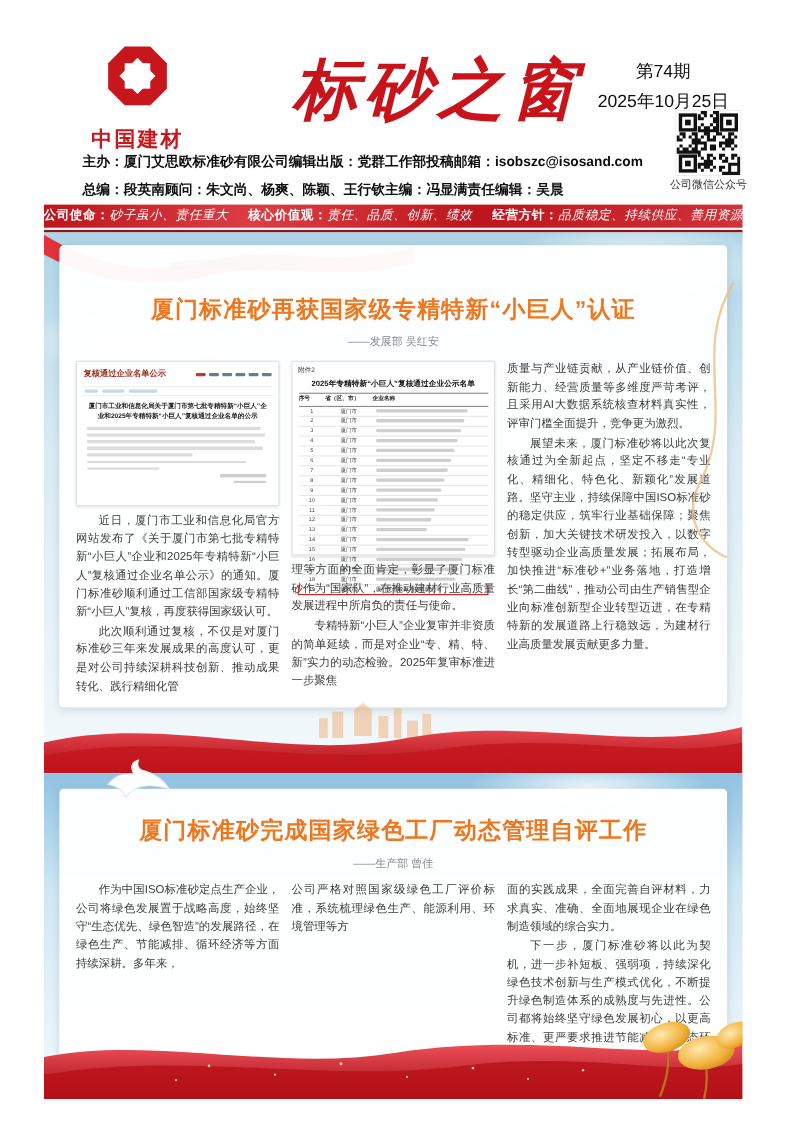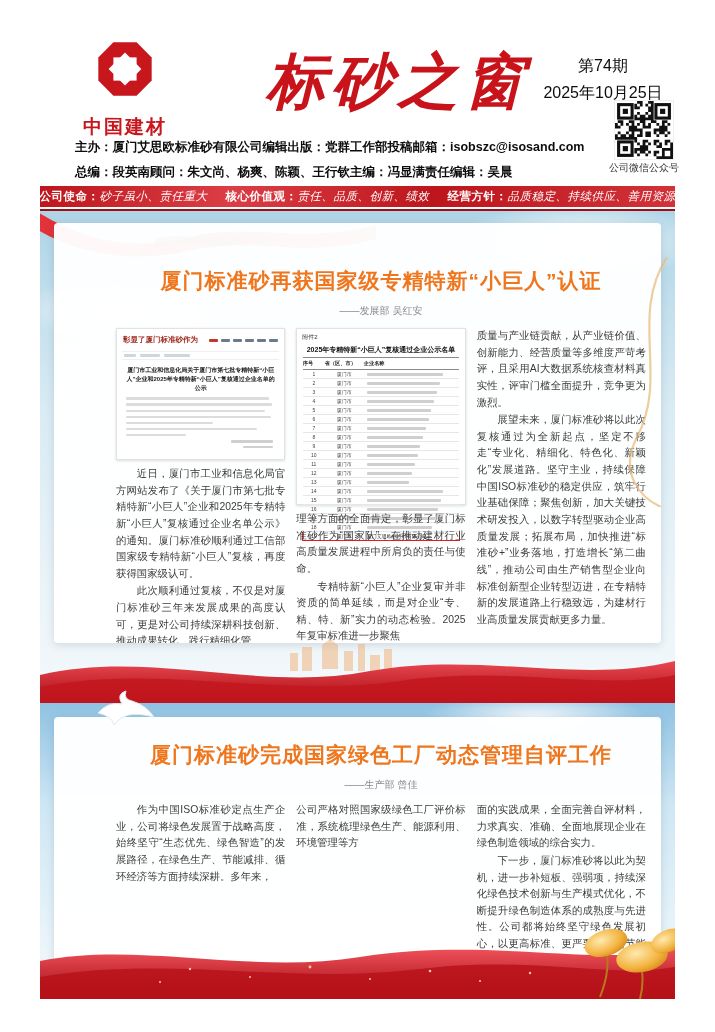--- a/index.html
+++ b/index.html
@@ -35,21 +35,21 @@
     background:
       radial-gradient(ellipse 180px 55px at 85% 6%,rgba(255,255,255,.95),rgba(255,255,255,0) 70%),
       radial-gradient(ellipse 140px 45px at 12% 20%,rgba(255,255,255,.8),rgba(255,255,255,0) 70%),
       linear-gradient(180deg,#aed4e6 0%,#d9ebf4 40%,#f4f9fb 100%);}
   .sect2{top:703px;height:296px;
     background:
       radial-gradient(ellipse 160px 40px at 78% 5%,rgba(255,255,255,.9),rgba(255,255,255,0) 70%),
       linear-gradient(180deg,#8fc2e2 0%,#cfe7f4 35%,#f4fafc 100%);}
 
   .card{position:absolute;left:14px;right:14px;background:rgba(255,255,255,.97);
-        border-radius:4px;box-shadow:0 2px 8px rgba(60,90,110,.18);overflow:hidden;z-index:1;padding-left:47px;}
+        border-radius:4px;box-shadow:0 2px 8px rgba(60,90,110,.18);overflow:hidden;z-index:1;}
   .card1{top:12px;height:420px;}
   .card2{top:14px;height:262px;}
 
   .a-title{text-align:center;font-size:21px;font-weight:bold;color:#ef761c;letter-spacing:1px;}
   .card1 .a-title{padding-top:44px;} .card2 .a-title{padding-top:24px;}
   .a-byline{text-align:center;font-size:10px;color:#8a8a8a;margin-top:9px;}
 
   .cols{display:flex;gap:11px;padding:0 15px;margin-top:10px;}
   .col{flex:1;min-width:0;font-size:10.4px;line-height:1.6;color:#3b3b3b;text-align:justify;}
   .col p{margin:0 0 1px;text-indent:2em;}
@@ -171,21 +171,21 @@
 
     <div class="card card1">
       <div class="a-title">厦门标准砂再获国家级专精特新“小巨人”认证</div>
       <div class="a-byline">——发展部 吴红安</div>
 
       <div class="cols">
 
         <div class="col">
           <div class="shot shot1">
             <div class="g-head">
-              <span class="g-site">彰显了厦门标准砂作为</span>
+              <span class="g-site">复核通过企业名单公示</span>
               <span class="g-nav">
                   <i></i>
                   <i></i>
                   <i></i>
                   <i></i>
                   <i></i>
                   <i></i>
                 </span>
             </div>
             <div class="g-crumb">

